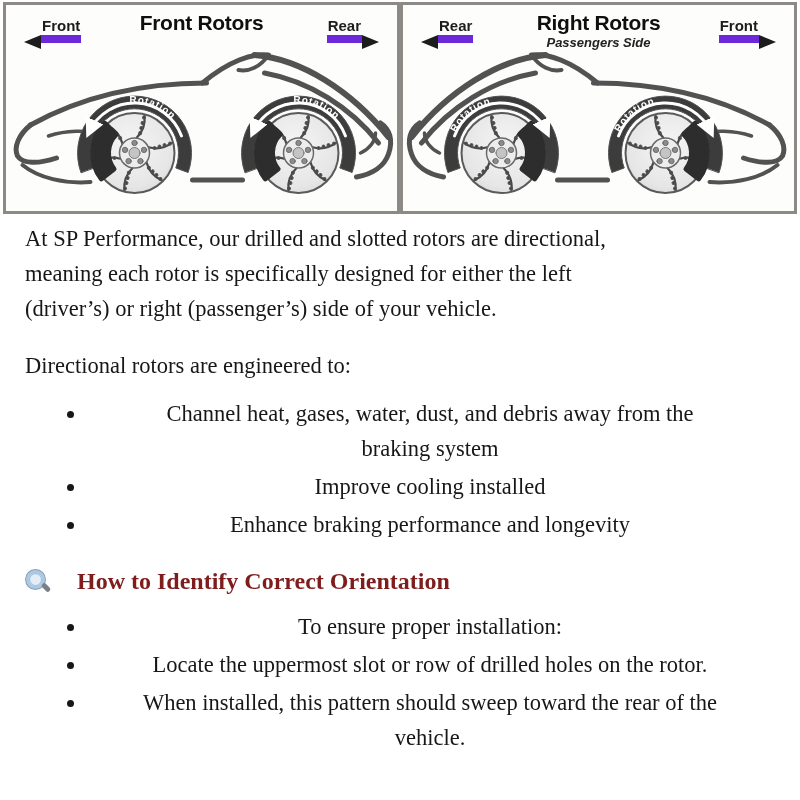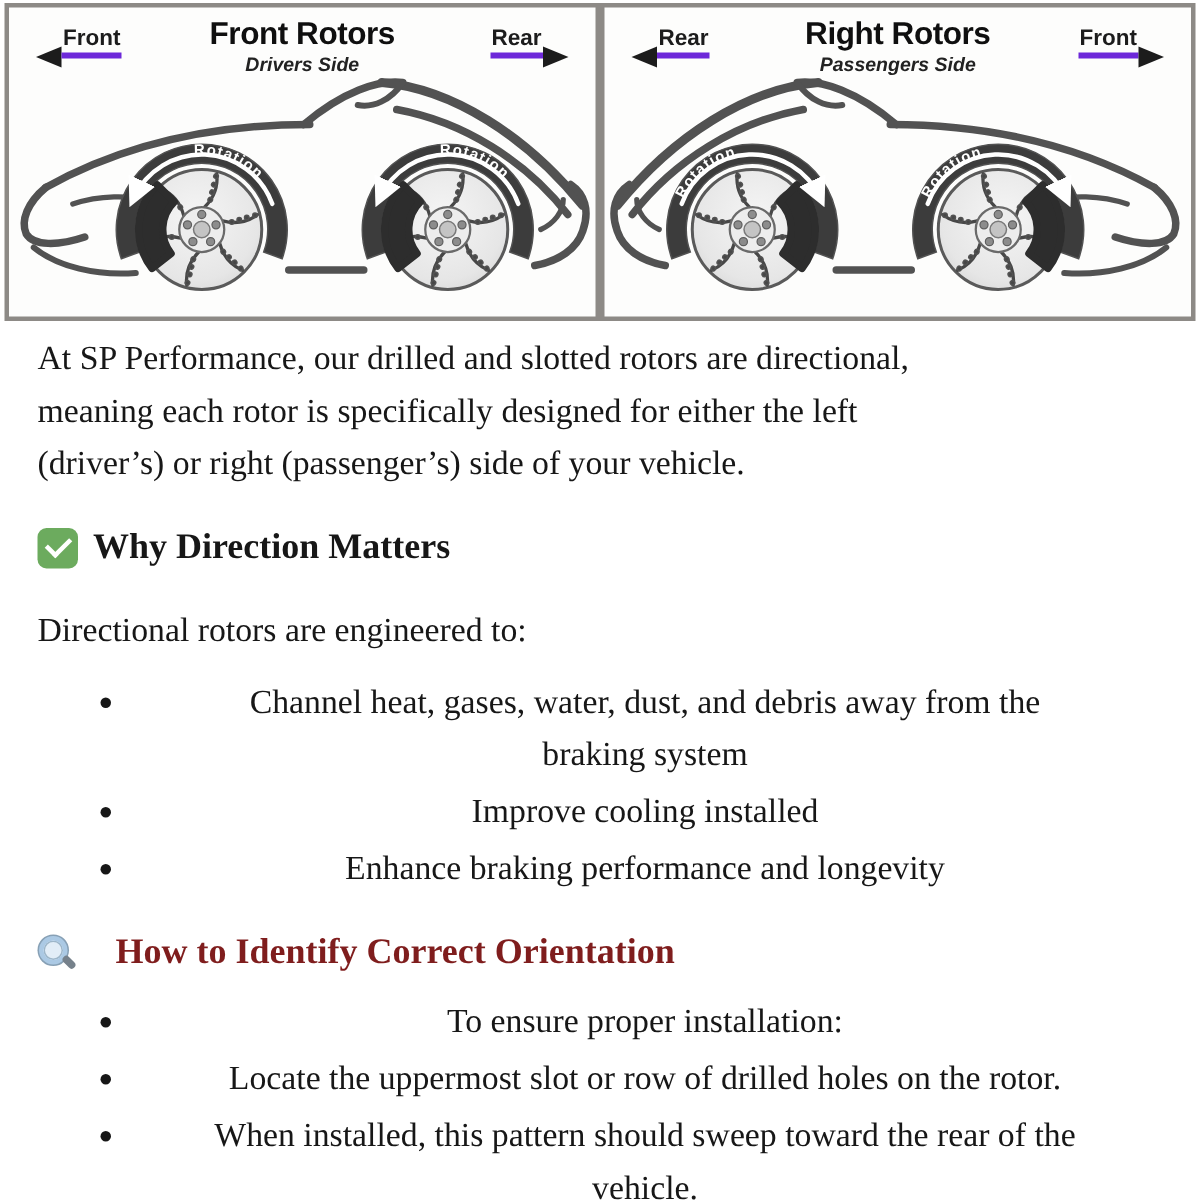--- a/index.html
+++ b/index.html
@@ -9,21 +9,21 @@
   
   .diagram { display:flex; margin:2px 3px 0 3px; }
   .panel { position:relative; flex:1 1 0; height:206px; border:3px solid #8d8a86;
            background:#fdfdfc; overflow:hidden; }
   .panel-header { position:absolute; top:7px; left:0; right:0; display:grid;
                   grid-template-columns:86px 1fr 86px; align-items:start;
                   padding:0 18px; font-family:"Liberation Sans", sans-serif; z-index:3; }
   .dir-group { display:flex; align-items:flex-end; margin-top:6px; }
   .dir-group.right-side { justify-content:flex-end; }
   .dir-text { font-weight:bold; font-size:15px; color:#1c1c1c;
-              border-bottom:4px solid #6d28d9; padding:0 1px 1px; line-height:1.05; }
+              border-bottom:8px solid #6d28d9; padding:0 1px 1px; line-height:1.05; }
   .tri { width:0; height:0; border-top:7px solid transparent; border-bottom:7px solid transparent;
          margin-bottom:-6px; }
   .tri-left  { border-right:17px solid #1c1c1c; }
   .tri-right { border-left:17px solid #1c1c1c; }
   .titles { text-align:center; }
   .panel-title { font-size:21px; font-weight:bold; letter-spacing:-0.3px; color:#0f0f0f; line-height:1.05; }
   .panel-sub { font-size:13px; font-weight:bold; font-style:italic; color:#222; margin-top:1px; }
   .car-svg { position:absolute; left:0; top:36px; width:100%; height:168px; z-index:1; }
   .rot-label { font-family:"Liberation Sans", sans-serif; font-size:10px; font-weight:bold;
                fill:#ffffff; letter-spacing:0.8px; }
@@ -123,21 +123,20 @@
 <div class="diagram">
 
   <div class="panel">
     <div class="panel-header">
       <div class="dir-group">
         <span class="tri tri-left"></span>
         <span class="dir-text">Front</span>
       </div>
       <div class="titles">
         <div class="panel-title">Front Rotors</div>
-        <div class="panel-sub">Drivers Side</div>
       </div>
       <div class="dir-group right-side">
         <span class="dir-text">Rear</span>
         <span class="tri tri-right"></span>
       </div>
     </div>
     <svg class="car-svg" viewBox="0 0 390 168">
       <defs>
         <path id="tp-l1" d="M 115.1,63.7 A 50 50 0 0 1 176.3,99.1"></path>
         <path id="tp-l2" d="M 279.1,63.7 A 50 50 0 0 1 340.3,99.1"></path>
@@ -175,24 +174,20 @@
       <text class="rot-label"><textPath href="#tp-r2" startOffset="8">Rotation</textPath></text>
     </svg>
   </div>
 </div>
 
 <div class="content">
   <p class="intro">At SP Performance, our drilled and slotted rotors are directional,
 meaning each rotor is specifically designed for either the left
 (driver’s) or right (passenger’s) side of your vehicle.</p>
 
-  <h2 class="sec-h bold">
-    <span class="check"></span>
-    <span>Why Direction Matters</span>
-  </h2>
 
   <p class="lead">Directional rotors are engineered to:</p>
 
   <ul>
     <li>Channel heat, gases, water, dust, and debris away from the
 braking system</li>
     <li>Improve cooling installed</li>
     <li>Enhance braking performance and longevity</li>
   </ul>
 

